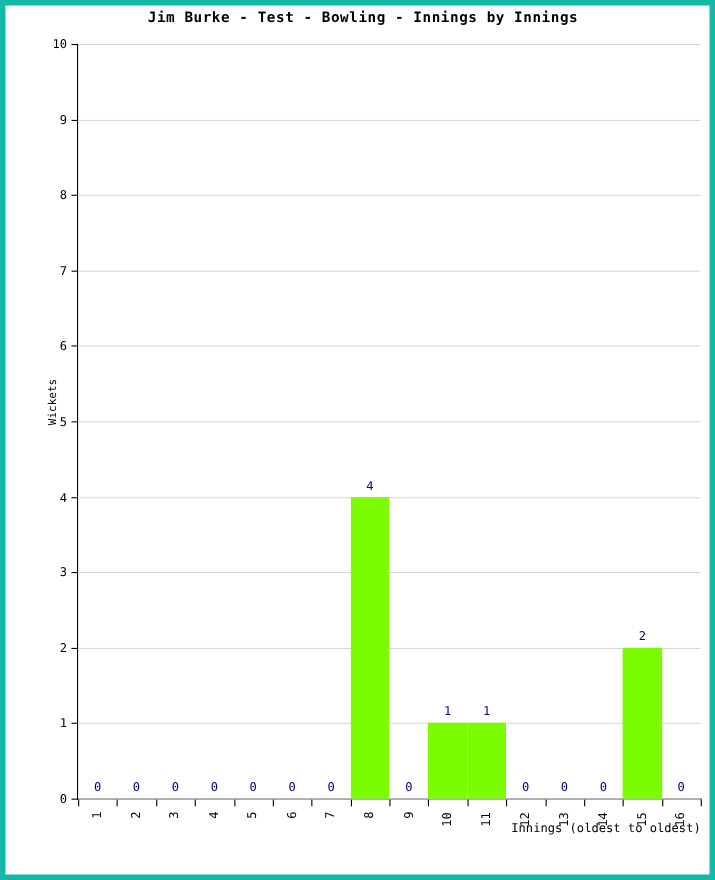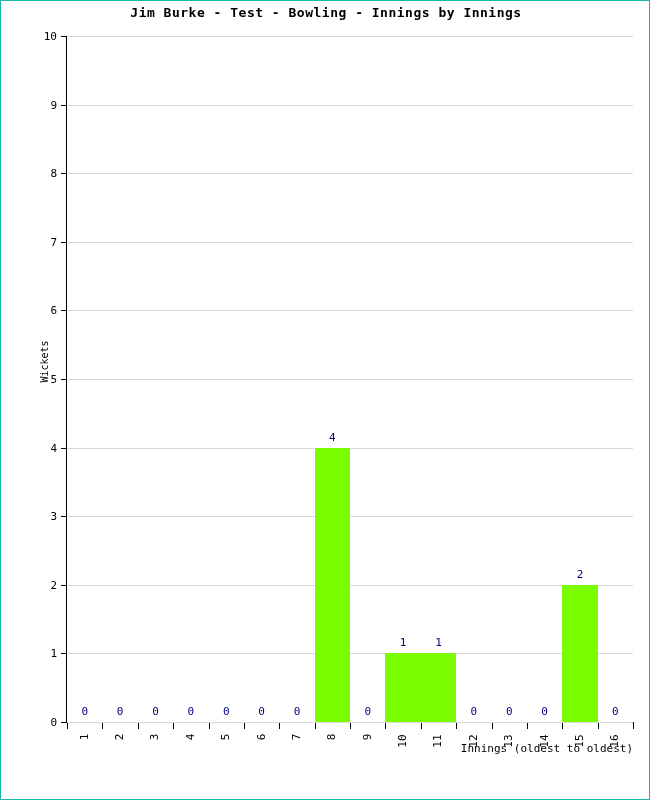--- a/index.html
+++ b/index.html
@@ -9,21 +9,21 @@
   }
   body {
     font-family: "DejaVu Sans Mono", "Liberation Mono", monospace;
   }
   #chart-root {
     position: relative;
     width: 650px;
     height: 800px;
     background: #ffffff;
     box-sizing: border-box;
-    border: 1px solid #14b8a6;
+    border: 5px solid #14b8a6;
     overflow: hidden;
     padding-left: 16px;
   }
   
   #chart-title {
     position: absolute;
     left: 0;
     top: 4px;
     width: 650px;
     text-align: center;

